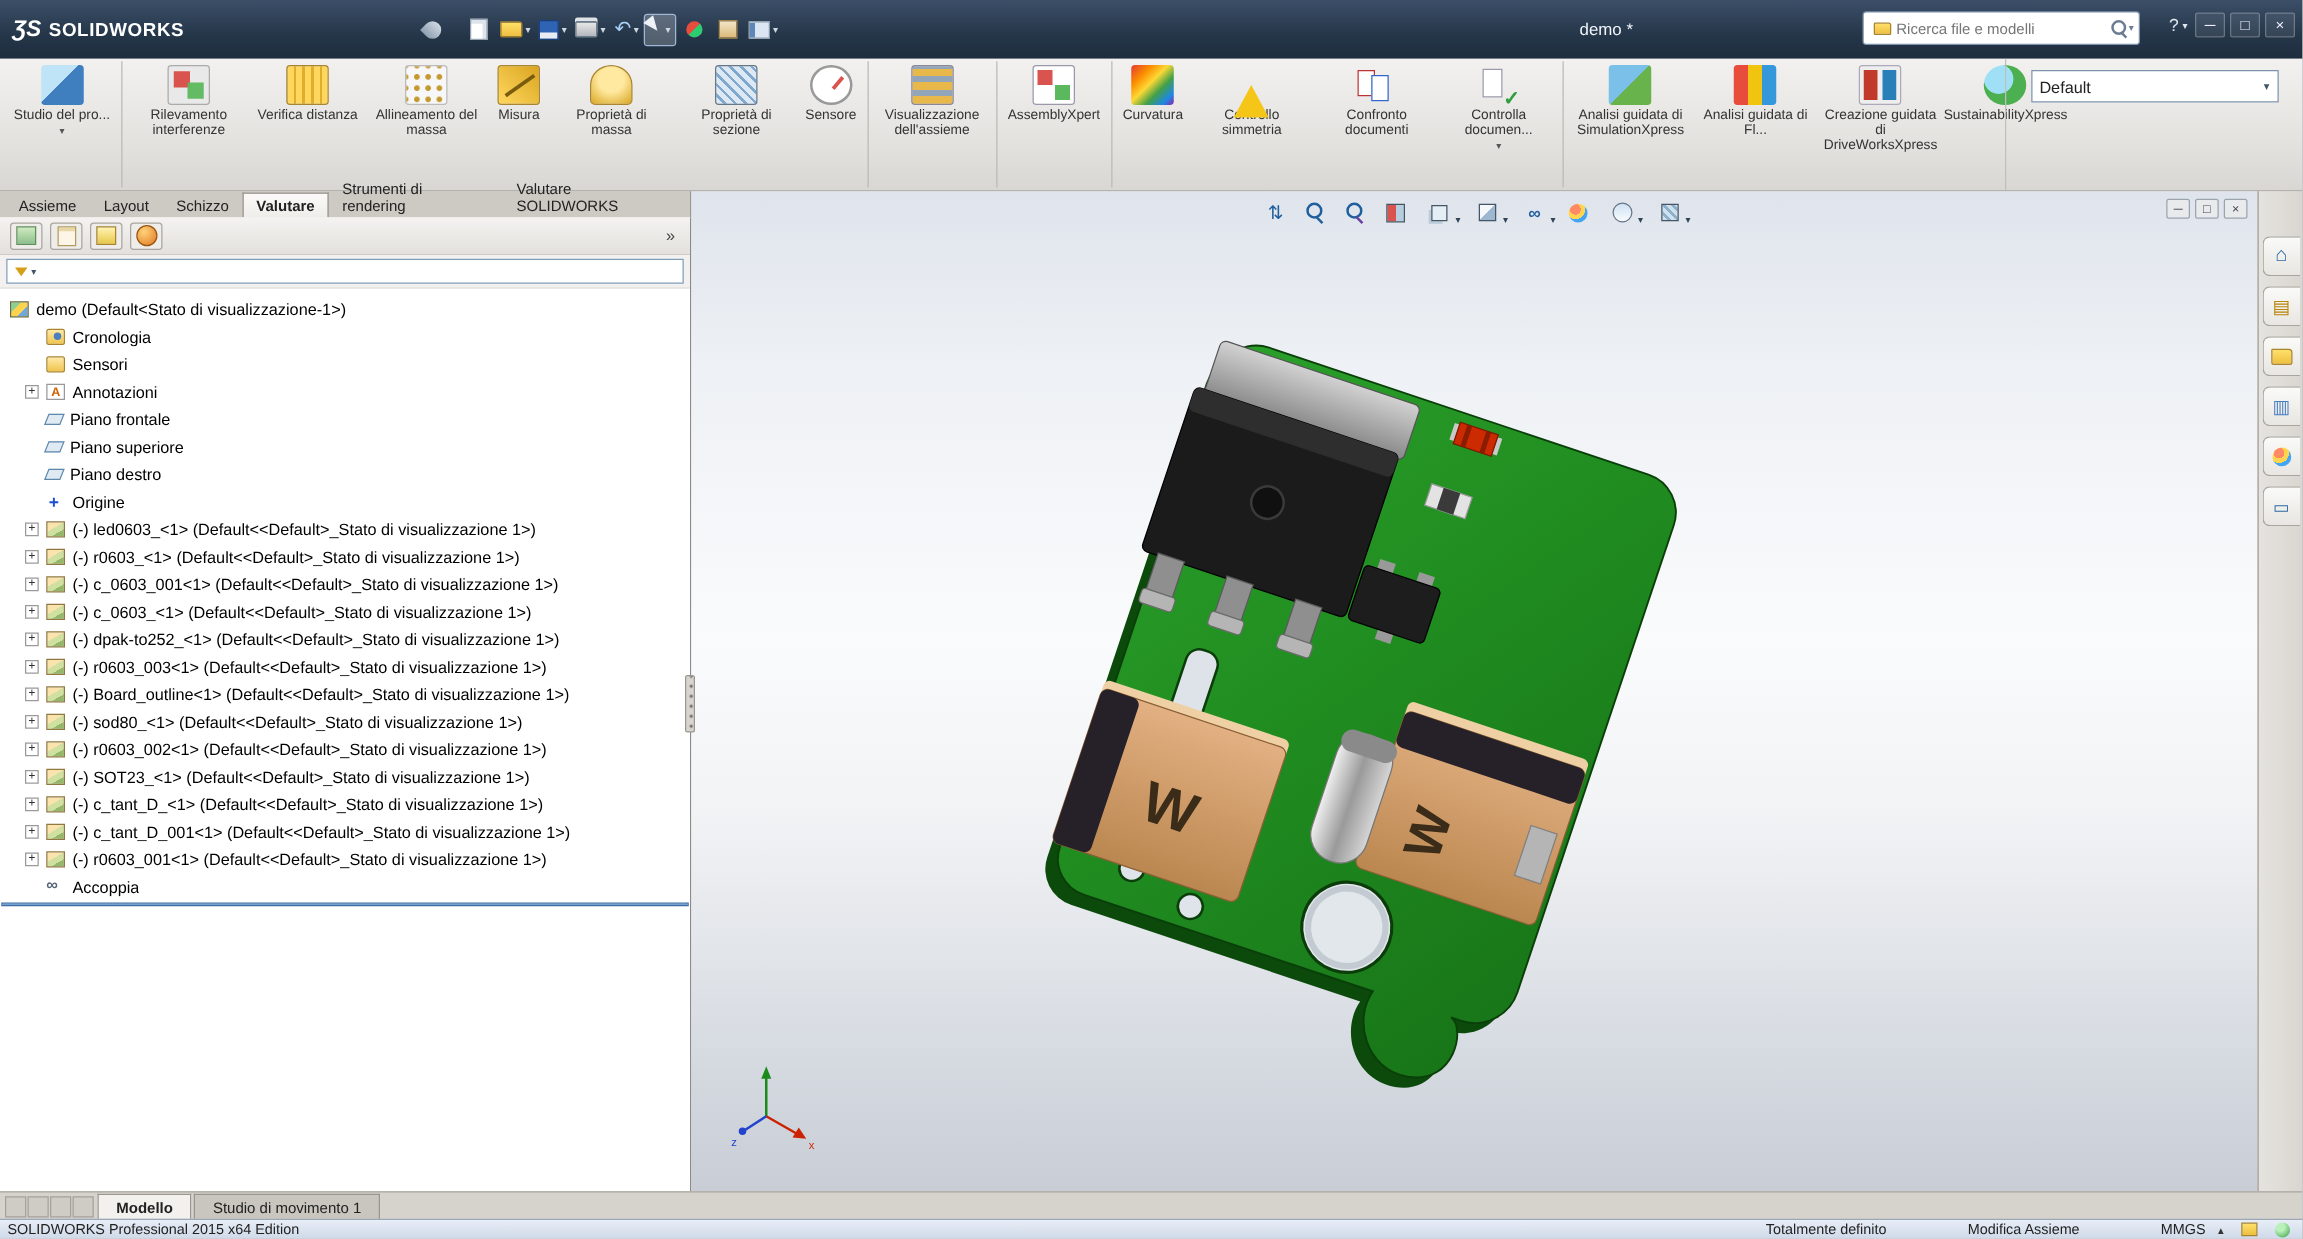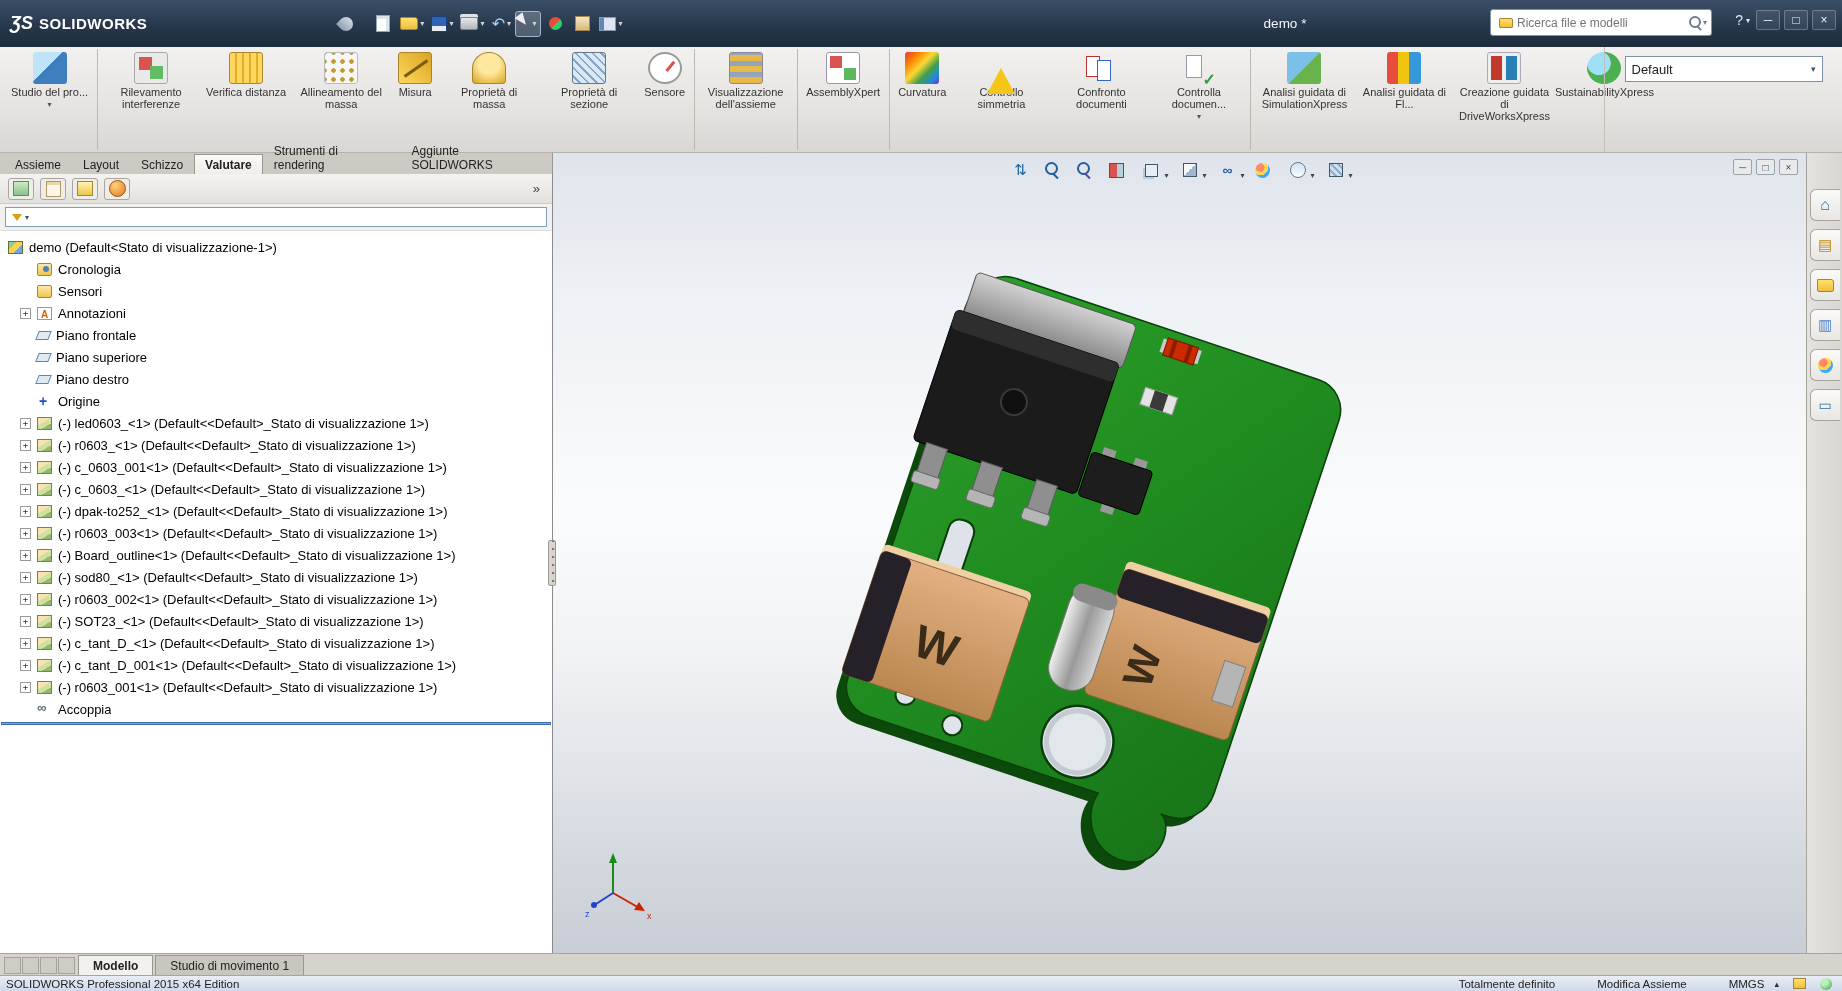--- a/index.html
+++ b/index.html
@@ -184,21 +184,21 @@
     border-top:1px solid #a9a6a0; display:flex; align-items:flex-end; padding-left:4px; }
   .nav-btn { width:17px; height:17px; margin:0 1px 1px 0; background:#cfccc6; border:1px solid #a5a29c;
     font-size:7px; display:flex; align-items:center; justify-content:center; color:#333; }
   .mtab { padding:3px 14px 2px; font-size:12px; color:#222; background:#c9c6bf; border:1px solid #9a978f;
     border-bottom:none; margin-left:2px; }
   .mtab.active { background:#f2f1ee; font-weight:bold; }
   .statusbar { position:absolute; left:0; bottom:0; width:1842px; height:16px;
     background:linear-gradient(#e8eef7,#cfd9e8); border-top:1px solid #9aa7b8;
     display:flex; align-items:center; font-size:11.5px; color:#222; padding:0 6px; }
   .status-left { flex:none; }
-  .status-right { margin-left:auto; display:flex; align-items:center; gap:42px; margin-right:10px; }
+  .status-right { margin-left:auto; display:flex; align-items:center; gap:65px; margin-right:10px; }
   .status-icons { display:flex; align-items:center; gap:14px; margin-right:4px; }
   .st-arrow { font-size:9px; color:#333; }
   .st-tag { width:13px; height:11px; background:linear-gradient(#ffe06a,#eebf3f); border:1px solid #a8852e; }
   .st-ball { width:12px; height:12px; border-radius:50%; background:radial-gradient(circle at 35% 30%,#baf0ba 0 30%,#2e9e3e); }
 </style>
 </head>
 <body>
 
 <div class="app">
 
@@ -424,21 +424,21 @@
     </div>
   </div>
 
   <div class="cmdtabs">
 
   <span class="ctab"><span>Assieme</span></span>
       <span class="ctab"><span>Layout</span></span>
       <span class="ctab"><span>Schizzo</span></span>
       <span class="ctab active"><span>Valutare</span></span>
       <span class="ctab"><span>Strumenti di rendering</span></span>
-      <span class="ctab"><span>Aggiunte SOLIDWORKS</span></span>
+      <span class="ctab"><span>Valutare SOLIDWORKS</span></span>
     </div>
 
   <div class="leftpanel">
     <div class="panel-toolbar">
       <span class="ptab" data-icon="pt-tree"></span>
       <span class="ptab" data-icon="pt-prop"></span>
       <span class="ptab" data-icon="pt-config"></span>
       <span class="ptab" data-icon="pt-display"></span>
       <span class="panel-overflow">»</span>
     </div>

